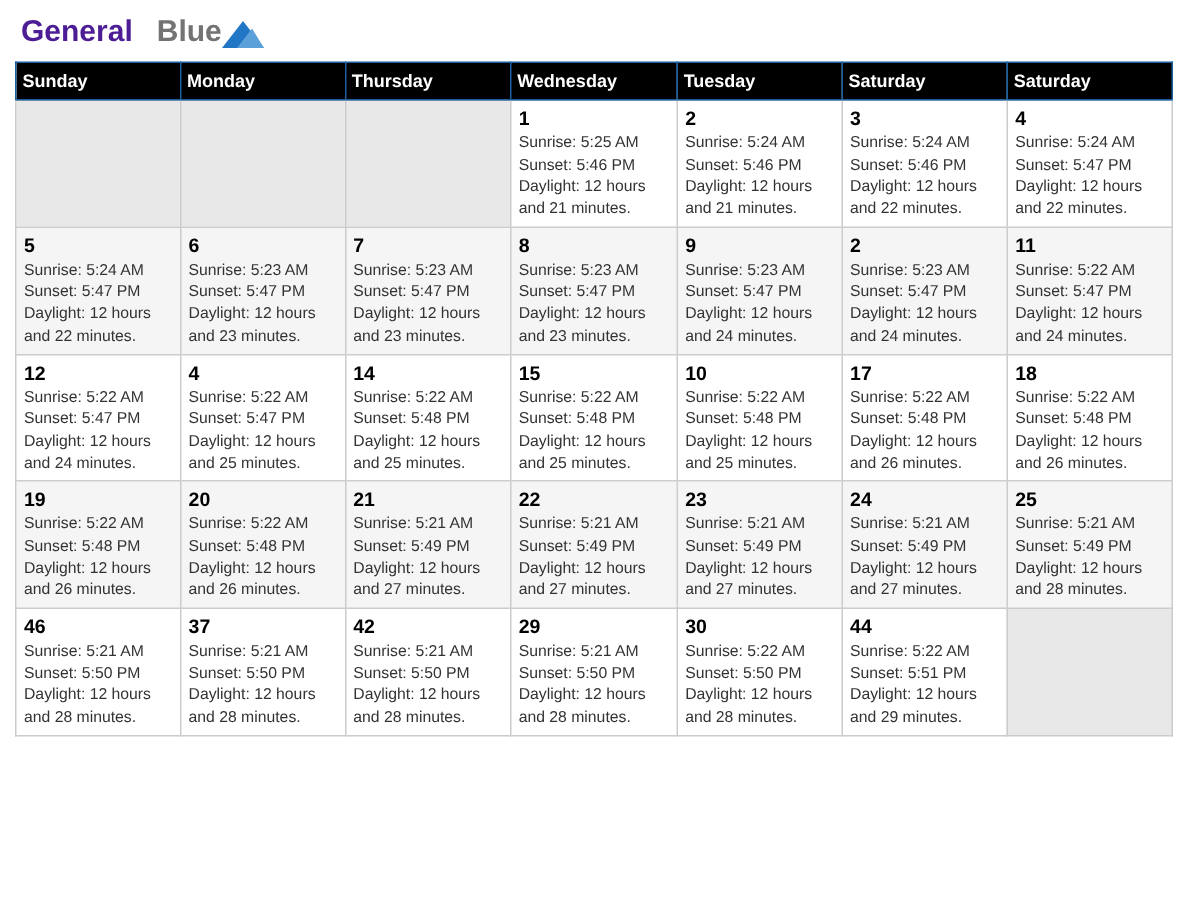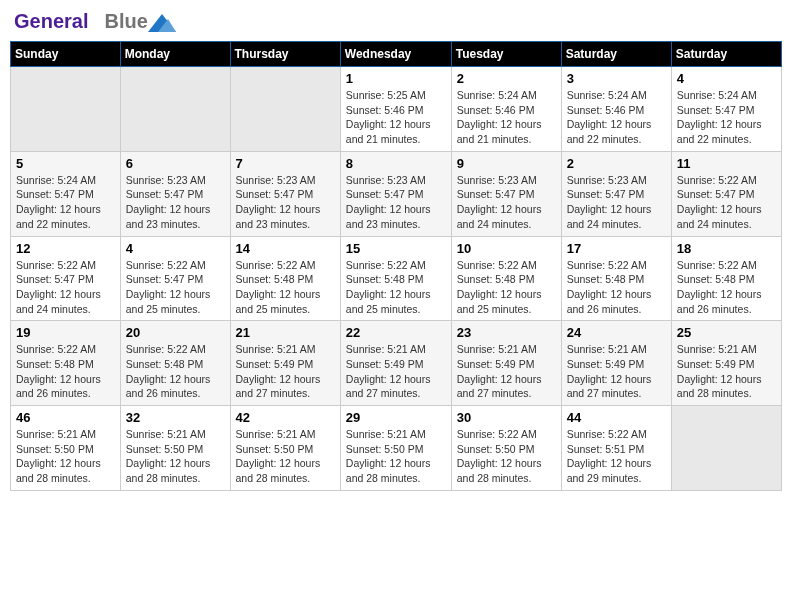--- a/index.html
+++ b/index.html
@@ -304,21 +304,21 @@
       </tr>
       <tr>
         <td>
           <div class="day-number">46</div>
           <div class="day-info" style="white-space: pre-line;">Sunrise: 5:21 AM
 Sunset: 5:50 PM
 Daylight: 12 hours
 and 28 minutes.</div>
         </td>
         <td>
-          <div class="day-number">32</div>
+          <div class="day-number">37</div>
           <div class="day-info" style="white-space: pre-line;">Sunrise: 5:21 AM
 Sunset: 5:50 PM
 Daylight: 12 hours
 and 28 minutes.</div>
         </td>
         <td>
           <div class="day-number">42</div>
           <div class="day-info" style="white-space: pre-line;">Sunrise: 5:21 AM
 Sunset: 5:50 PM
 Daylight: 12 hours

